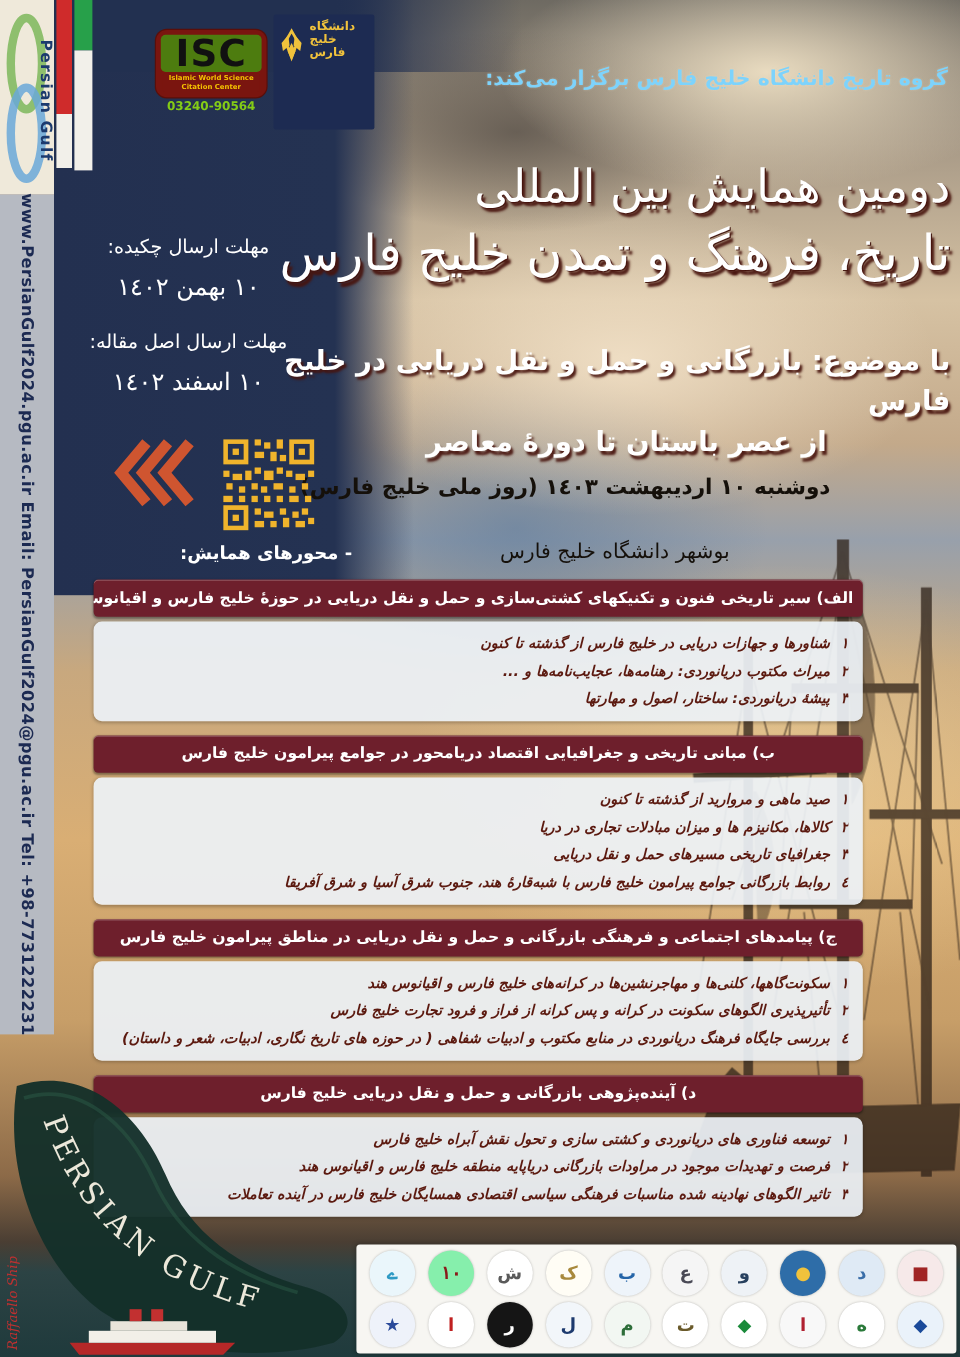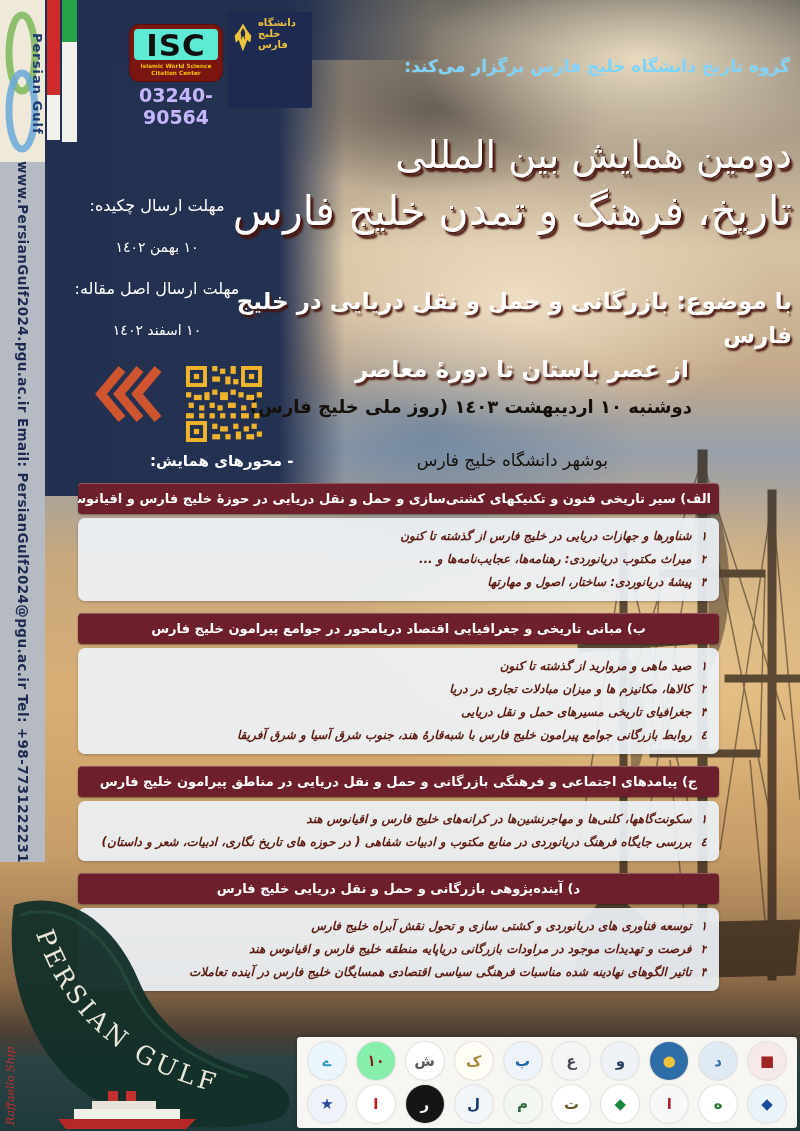--- a/index.html
+++ b/index.html
@@ -47,45 +47,45 @@
   }
   
   .bar{position:absolute;z-index:4;}
   .bar.red{left:47px;top:0;width:13px;height:95px;background:#cf2b2b;}
   .bar.white1{left:47px;top:95px;width:13px;height:45px;background:#f2f0ea;}
   .bar.green{left:62px;top:0;width:15px;height:42px;background:#27a04a;}
   .bar.white2{left:62px;top:42px;width:15px;height:100px;background:#f2f0ea;}
   
   .isc{position:absolute;left:130px;top:25px;width:92px;z-index:5;text-align:center;}
   .isc-box{background:#7a150f;border-radius:9px;padding:4px;box-shadow:0 0 0 1px #5a0f0a;}
-  .isc-inner{background:#5eead4;border-radius:4px;padding:1px 2px 0;}
+  .isc-inner{background:#4d7c0f;border-radius:4px;padding:1px 2px 0;}
   .isc-name{font-size:31px;font-weight:bold;color:#111;line-height:30px;letter-spacing:1px;}
   .isc-sub{font-size:6px;font-weight:bold;color:#f5c400;background:#7a150f;border-radius:2px;padding:1px 0;margin-top:1px;transform:scale(.96);}
-  .isc-code{font-size:19px;font-weight:bold;color:#c4b5fd;margin-top:3px;}
+  .isc-code{font-size:10px;font-weight:bold;color:#84cc16;margin-top:3px;}
   .pgu{position:absolute;left:228px;top:12px;width:84px;height:96px;background:#1d2b52;z-index:5;
        display:flex;flex-direction:row;justify-content:center;border-radius:2px;}
   .pgu-text{color:#f0c23c;font-size:10px;font-weight:bold;margin-top:5px;}
   
   .fa{direction:rtl;}
   .organizer{
     position:absolute;right:10px;top:56px;z-index:3;color:#7dd3fc;
     font-size:17px;font-weight:bold;text-shadow:0 0 2px rgba(240,230,210,.35);
   }
   .main-title{position:absolute;right:8px;top:128px;z-index:3;text-align:right;color:#fff;font-weight:normal;}
   .main-title .t1{font-size:38px;line-height:54px;text-shadow:3px 4px 2px rgba(72,20,14,.95),1px 1px 0 rgba(60,16,10,.9);}
   .main-title .t2{font-size:41px;line-height:58px;text-shadow:3px 4px 2px rgba(72,20,14,.95),1px 1px 0 rgba(60,16,10,.9);}
   .subject{position:absolute;right:8px;top:284px;width:600px;z-index:3;color:#fff;font-weight:bold;}
   .subject .s1{font-size:23px;line-height:34px;text-align:right;text-shadow:2px 3px 2px rgba(72,20,14,.95);}
   .subject .s2{font-size:23px;line-height:34px;text-align:center;padding-left:60px;text-shadow:2px 3px 2px rgba(72,20,14,.95);}
   .date-line{position:absolute;right:108px;top:396px;z-index:3;font-size:18px;font-weight:bold;color:#15100a;}
   .venue-line{position:absolute;right:192px;top:450px;z-index:3;font-size:17px;font-weight:normal;color:#15100a;}
   
   .deadlines{position:absolute;left:48px;top:196px;width:218px;z-index:3;color:#fff;font-weight:normal;text-align:center;}
   .dl-label{font-size:16px;}
-  .dl-date{font-size:14px;letter-spacing:3px;margin-top:24px;}
+  .dl-date{font-size:20px;letter-spacing:3px;margin-top:12px;}
   .dl-gap{height:24px;}
   .chevrons{position:absolute;left:94px;top:364px;z-index:3;}
   .qr{position:absolute;left:186px;top:366px;z-index:3;}
   .themes-label{position:absolute;left:150px;top:452px;z-index:3;color:#fff;font-weight:bold;font-size:15px;direction:rtl;}
   
   .sections{position:absolute;left:78px;top:483px;width:641px;z-index:3;display:flex;flex-direction:column;gap:12px;}
   .sec-header{
     background:#6e1f2c;color:#fff;font-size:13px;font-weight:bold;text-align:center;
     padding:8px 8px;border-radius:4px;direction:rtl;white-space:nowrap;overflow:hidden;
     box-shadow:0 1px 2px rgba(0,0,0,.4), inset 0 1px 0 rgba(255,255,255,.25);
@@ -286,20 +286,21 @@
           <div class="sec-item"><span class="num">۱</span>صید ماهی و مروارید از گذشته تا کنون</div>
           <div class="sec-item"><span class="num">۲</span>کالاها، مکانیزم ها و میزان مبادلات تجاری در دریا</div>
           <div class="sec-item"><span class="num">۳</span>جغرافیای تاریخی مسیرهای حمل و نقل دریایی</div>
           <div class="sec-item"><span class="num">٤</span>روابط بازرگانی جوامع پیرامون خلیج فارس با شبه‌قارهٔ هند، جنوب شرق آسیا و شرق آفریقا</div>
         </div>
       </div>
       <div>
         <div class="sec-header">ج) پیامدهای اجتماعی و فرهنگی بازرگانی و حمل و نقل دریایی در مناطق پیرامون خلیج فارس</div>
         <div class="sec-panel">
           <div class="sec-item"><span class="num">۱</span>سکونت‌گاهها، کلنی‌ها و مهاجرنشین‌ها در کرانه‌های خلیج فارس و اقیانوس هند</div>
+          <div class="sec-item"><span class="num">۲</span>تأثیرپذیری الگوهای سکونت در کرانه و پس کرانه از فراز و فرود تجارت خلیج فارس</div>
           <div class="sec-item"><span class="num">٤</span>بررسی جایگاه فرهنگ دریانوردی در منابع مکتوب و ادبیات شفاهی ( در حوزه های تاریخ نگاری، ادبیات، شعر و داستان)</div>
         </div>
       </div>
       <div>
         <div class="sec-header">د) آینده‌پژوهی بازرگانی و حمل و نقل دریایی خلیج فارس</div>
         <div class="sec-panel">
           <div class="sec-item"><span class="num">۱</span>توسعه فناوری های دریانوردی و کشتی سازی و تحول نقش آبراه خلیج فارس</div>
           <div class="sec-item"><span class="num">۲</span>فرصت و تهدیدات موجود در مراودات بازرگانی دریاپایه منطقه خلیج فارس و اقیانوس هند</div>
           <div class="sec-item"><span class="num">۳</span>تاثیر الگوهای نهادینه شده مناسبات فرهنگی سیاسی اقتصادی همسایگان خلیج فارس در آینده تعاملات</div>
         </div>

